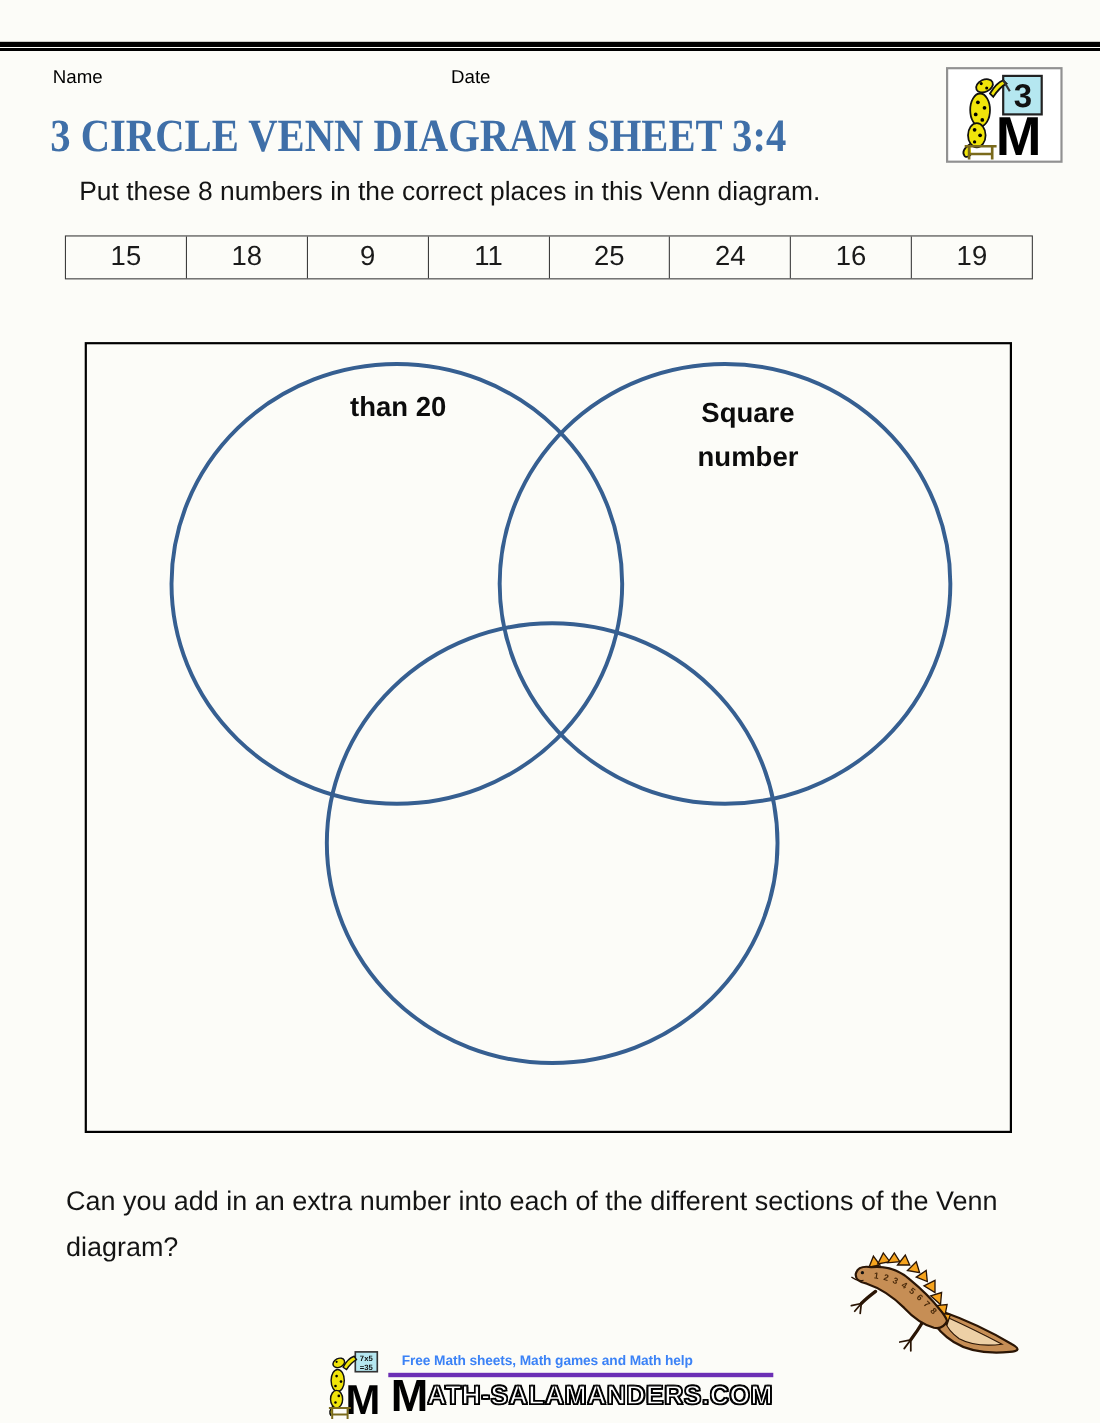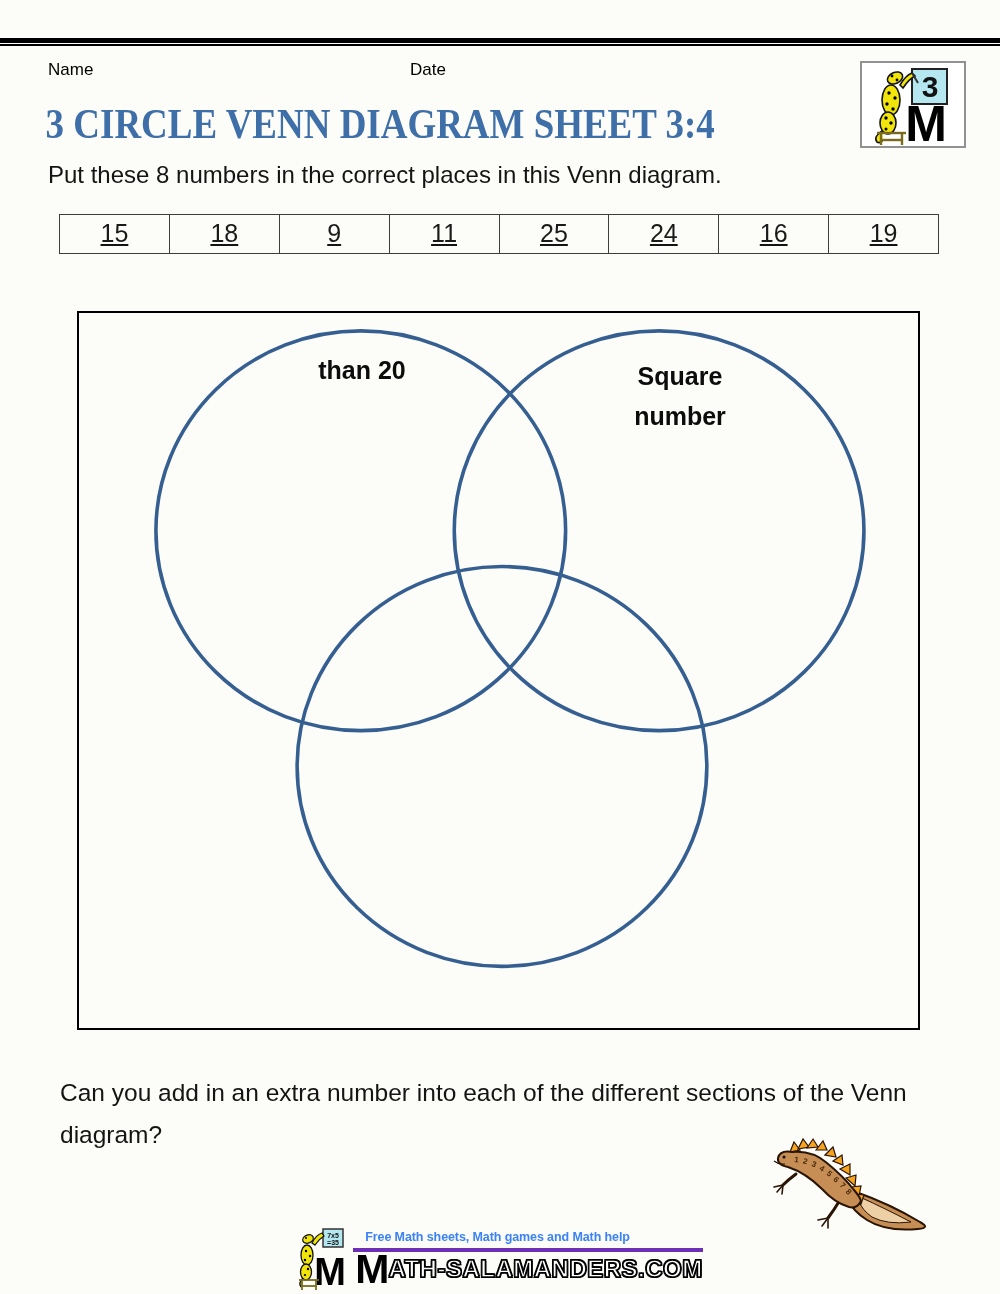--- a/index.html
+++ b/index.html
@@ -26,25 +26,25 @@
 
   .sheet-title {
     position:absolute; left:0; top:100px; width:100%; text-align:left;
     font-family:"Liberation Serif", serif; color:#3f6fa8;
   }
   .sheet-title .inner {
     display:inline-block; font-size:42px; font-weight:bold; letter-spacing:0px;
     transform:scaleX(0.88); transform-origin:center;
   }
 
-  .instruction { position:absolute; left:48px; top:161px; font-size:24px; }
+  .instruction { position:absolute; left:72px; top:161px; font-size:24px; }
 
   .num-table {
     position:absolute; left:59px; top:214px; width:880px; height:40px;
-    display:flex; box-sizing:border-box; border:1.5px solid #3d3d3d; background:#fcfcf8;text-decoration:underline;
+    display:flex; box-sizing:border-box; border:1.5px solid #3d3d3d; background:#fcfcf8;
   }
   .num-cell {
     flex:1; text-align:center; font-size:25px; line-height:37px; color:#1a1a1a;
   }
   .num-cell + .num-cell { border-left:1.5px solid #3d3d3d; }
 
   .venn-box {
     position:absolute; left:77px; top:311px; width:843px; height:719px;
     border:2.5px solid #000; box-sizing:border-box; background:#fcfcf8;
   }

